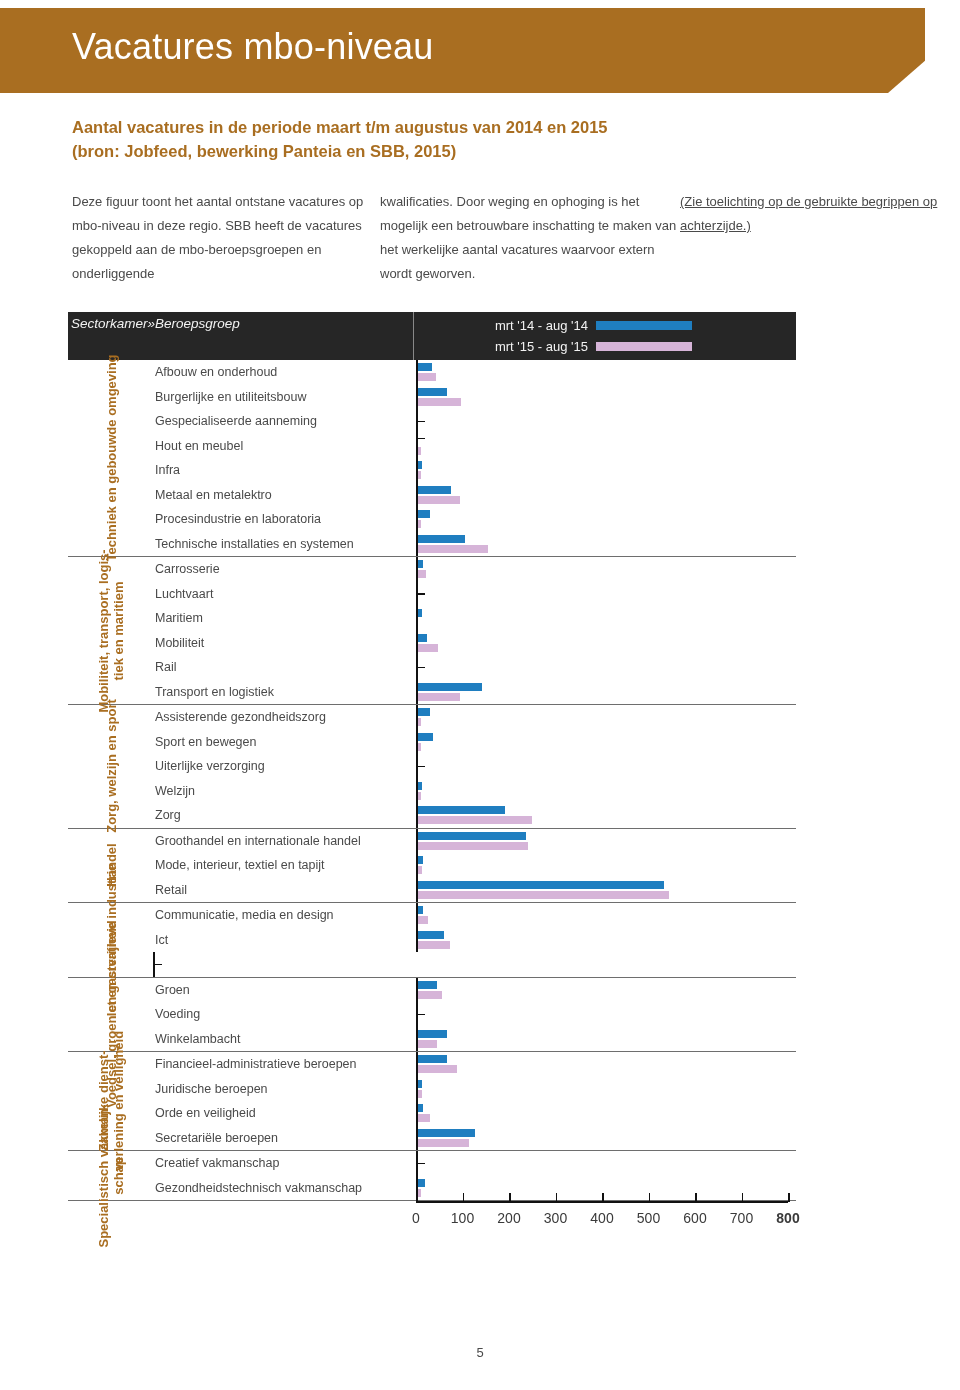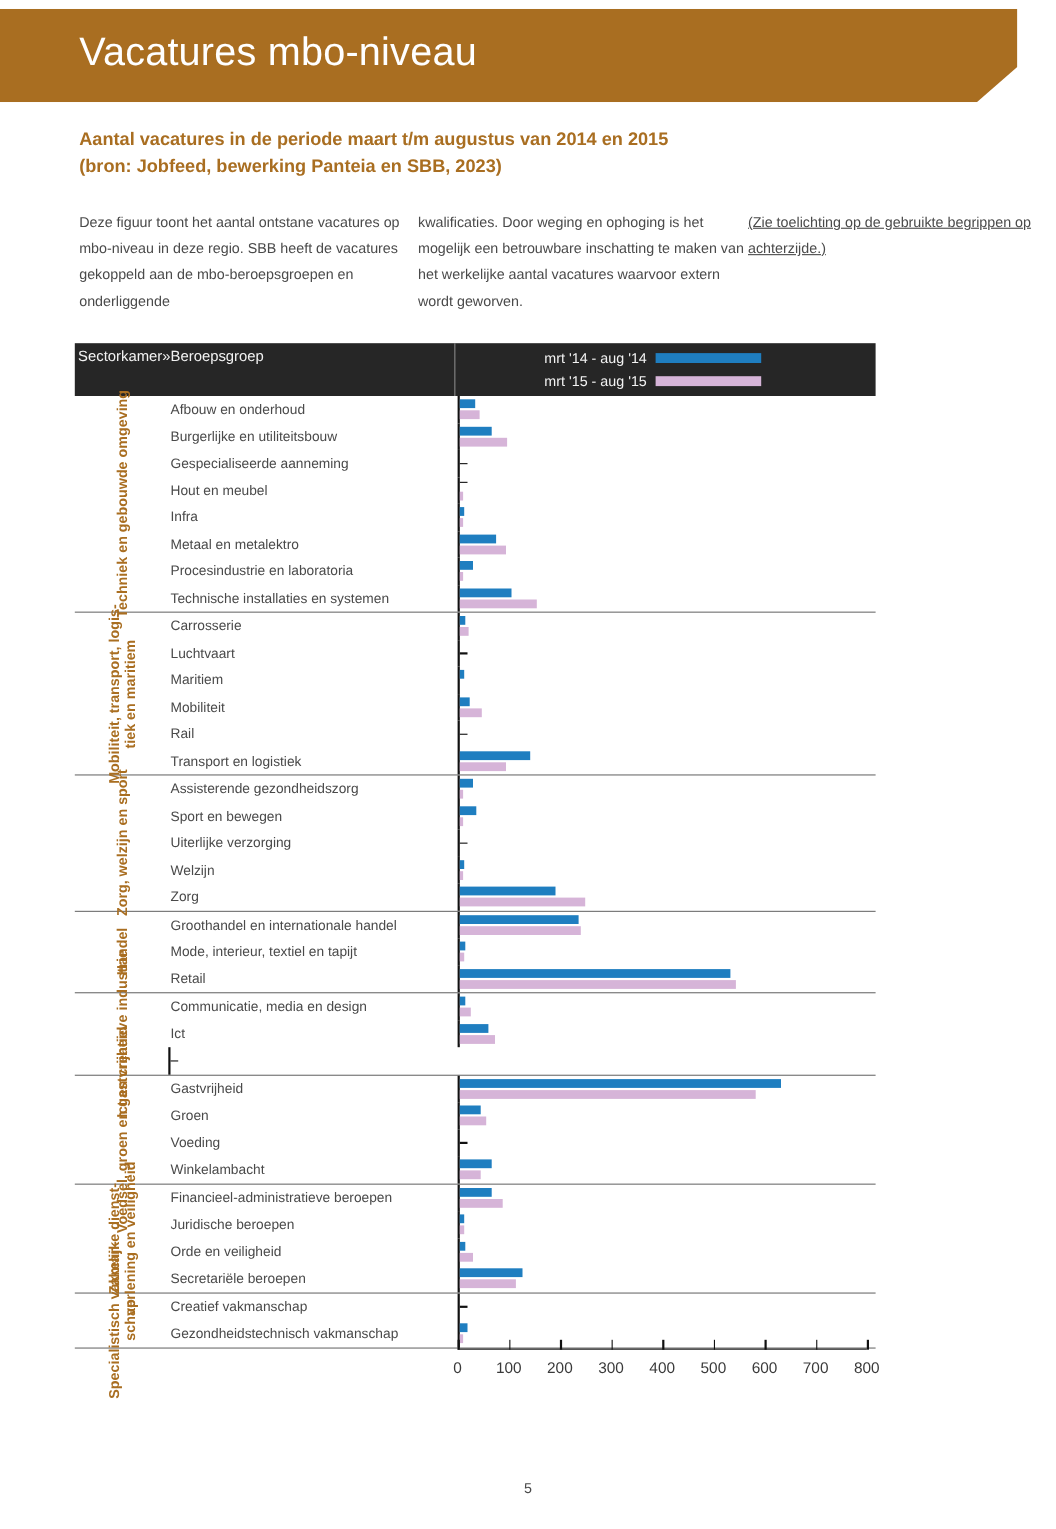--- a/index.html
+++ b/index.html
@@ -40,21 +40,21 @@
 
   
   #chart { position:absolute; left:68px; top:312px; width:728px; }
 
   #chart-head {
     position:relative; height:48px; background:#262626; color:#ffffff;
     display:flex; align-items:stretch;
   }
   #chart-head-left {
     width:345px; display:flex; align-items:flex-start; padding-top:4px;
-    padding-left:3px; font-size:13.5px; color:#f2f2f2;
+    padding-left:3px; font-size:13.5px; color:#f2f2f2;font-style:italic;
   }
   #chart-head-divider { width:1px; background:#888888; }
   #legend { flex:1; padding-left:74px; padding-top:3px; }
   .legend-row { display:flex; align-items:center; height:21px; }
   .legend-label { font-size:13px; color:#f2f2f2; width:108px; text-align:right; padding-right:8px; white-space:nowrap; }
   .legend-swatch { width:96px; height:9px; }
 
   
   #chart-body { position:relative; }
 
@@ -111,21 +111,21 @@
   }
 </style>
 </head>
 <body>
 
 <div id="header-band"></div>
 <div id="header-title">Vacatures mbo-niveau</div>
 
 <div id="subtitle">
   <div>Aantal vacatures in de periode maart t/m augustus van 2014 en 2015</div>
-  <div>(bron: Jobfeed, bewerking Panteia en SBB, 2023)</div>
+  <div>(bron: Jobfeed, bewerking Panteia en SBB, 2015)</div>
 </div>
 
 <div id="intro">
   <div class="intro-col c1">Deze figuur toont het aantal ontstane vacatures op mbo-niveau in deze regio. SBB heeft de vacatures gekoppeld aan de mbo-beroepsgroepen en onderliggende</div>
   <div class="intro-col c2">kwalificaties. Door weging en ophoging is het mogelijk een betrouwbare inschatting te maken van het werkelijke aantal vacatures waarvoor extern wordt geworven.</div>
   <div class="intro-col c3">(Zie toelichting op de gebruikte begrippen op achterzijde.)</div>
 </div>
 
 <div id="chart">
 
@@ -346,27 +346,20 @@
               <div class="tickmark"></div>
             </div>
           </div>
         </div>
       </div>
       <div class="group">
         <div class="group-label">
           <div class="vtext">Voedsel,&nbsp;groen&nbsp;en&nbsp;gastvrijheid</div>
         </div>
         <div class="group-rows">
-          <div class="row">
-            <div class="row-label">Gastvrijheid</div>
-            <div class="row-plot">
-              <div class="bar b14" style="width: 292.02px; background: rgb(31, 126, 192);"></div>
-              <div class="bar b15" style="width: 268.77px; background: rgb(214, 180, 216);"></div>
-            </div>
-          </div>
           <div class="row">
             <div class="row-label">Groen</div>
             <div class="row-plot">
               <div class="bar b14" style="width: 18.6px; background: rgb(31, 126, 192);"></div>
               <div class="bar b15" style="width: 24.18px; background: rgb(214, 180, 216);"></div>
             </div>
           </div>
           <div class="row">
             <div class="row-label">Voeding</div>
             <div class="row-plot">
@@ -453,18 +446,18 @@
         <div class="axis-tick-label" style="left: 139.5px;">300</div>
         <div class="axis-tick" style="left: 186px;"></div>
         <div class="axis-tick-label" style="left: 186px;">400</div>
         <div class="axis-tick" style="left: 232.5px;"></div>
         <div class="axis-tick-label" style="left: 232.5px;">500</div>
         <div class="axis-tick" style="left: 279px;"></div>
         <div class="axis-tick-label" style="left: 279px;">600</div>
         <div class="axis-tick" style="left: 325.5px;"></div>
         <div class="axis-tick-label" style="left: 325.5px;">700</div>
         <div class="axis-tick" style="left: 372px;"></div>
-        <div class="axis-tick-label" style="left: 372px;">800</div>
+        <div class="axis-tick-label" style="left: 372px; font-weight: bold;">800</div>
       </div>
   </div>
 </div>
 
 <div id="page-number">5</div>
 
 </body></html>

